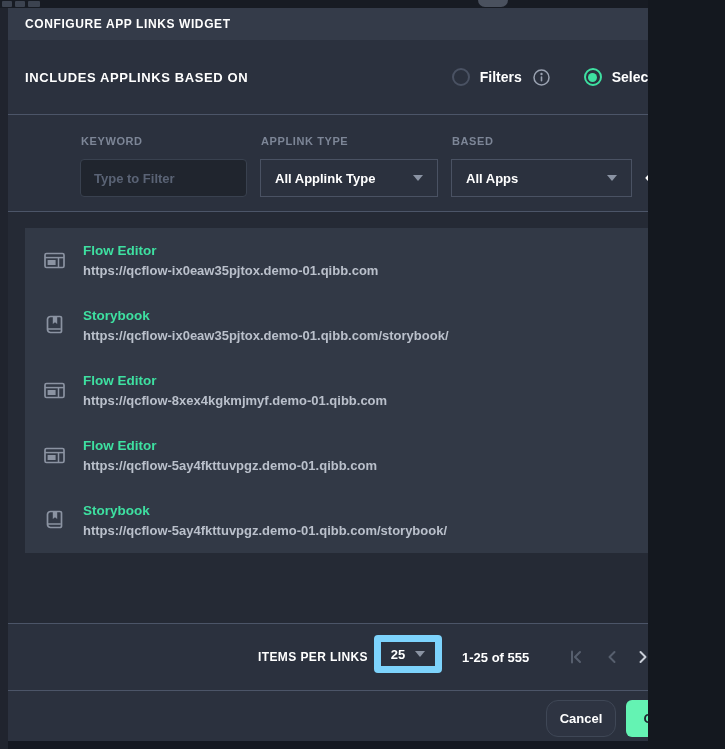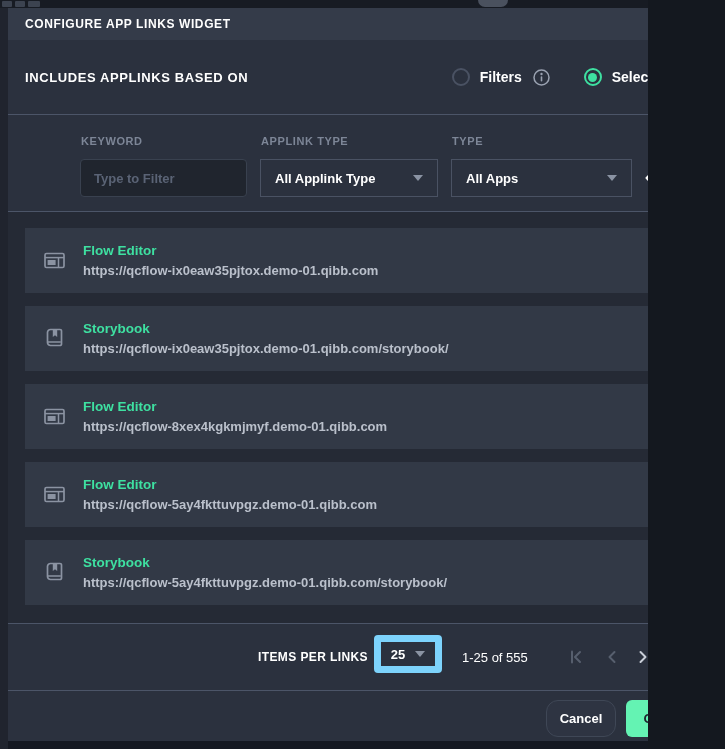--- a/index.html
+++ b/index.html
@@ -35,36 +35,36 @@
   .filter-label { position:absolute; left:17px; top:153px; color:#ffffff; font-size:13px; font-weight:700; letter-spacing:0.6px; }
   .field-label { position:absolute; color:#7d8697; font-size:11px; font-weight:700; letter-spacing:0.6px; }
   .keyword-input { position:absolute; left:72px; top:44px; width:167px; height:38px; background:#20252e; border:1px solid #39414f; border-radius:4px; color:#c9cfda; font-size:13px; font-weight:700; padding:0 13px; outline:none; font-family:"Liberation Sans", sans-serif; }
   .keyword-input::placeholder { color:#5a6375; opacity:1; }
   .dropdown { position:absolute; top:44px; height:38px; border:1px solid #4a5263; border-radius:0; display:flex; align-items:center; justify-content:space-between; padding:0 14px; cursor:pointer; background:transparent; }
   .dropdown .value { color:#ffffff; font-size:13px; font-weight:700; }
   .chev-down { width:0; height:0; border-left:5px solid transparent; border-right:5px solid transparent; border-top:6px solid #8a93a3; }
   .clear-all { position:absolute; left:637px; top:44px; height:38px; display:flex; align-items:center; gap:7px; cursor:pointer; }
   .clear-all .label { color:#ffffff; font-size:13px; font-weight:700; white-space:nowrap; }
 
-  .list-area { position:absolute; left:0; top:204px; width:717px; height:411px; background:#252a35; padding:16px 0 0 17px; display:flex; flex-direction:column; gap:13px; }
+  .list-area { position:absolute; left:0; top:204px; width:717px; height:411px; background:#252a35; padding:16px 0 0 17px; display:flex; flex-direction:column; }
   .card { position:relative; width:686px; height:65px; background:#323946; display:flex; align-items:center; }
   .card .icon-wrap { width:58px; display:flex; justify-content:center; flex-shrink:0; }
   .card .texts { display:flex; flex-direction:column; gap:5px; }
   .card .app-name { color:var(--accent); font-size:13.5px; font-weight:600; }
   .card .app-url { color:#bac0cb; font-size:13px; font-weight:700; }
   .checkbox { position:absolute; right:14px; top:50%; transform:translateY(-50%); width:20px; height:20px; border:1.5px solid #4a5263; border-radius:4px; cursor:pointer; display:flex; align-items:center; justify-content:center; }
   .checkbox svg { display:none; }
   .checkbox.checked { border:2px solid var(--accent); }
   .checkbox.checked svg { display:block; }
 
   .pagination-row { position:absolute; left:0; top:616px; width:717px; height:66px; }
   .ipp-label { position:absolute; left:250px; top:50%; transform:translateY(-50%); color:#ffffff; font-size:12px; font-weight:700; letter-spacing:0.4px; }
   .size-dropdown { position:absolute; left:366px; top:11px; width:68px; height:38px; border:7px solid #7dd3fc; border-radius:4px; display:flex; align-items:center; justify-content:center; gap:10px; cursor:pointer; }
   .size-dropdown .value { color:#ffffff; font-size:13px; font-weight:700; }
-  .range-text { position:absolute; left:454px; top:50%; transform:translateY(-50%); color:#ffffff; font-size:13px; font-weight:400; }
+  .range-text { position:absolute; left:454px; top:50%; transform:translateY(-50%); color:#ffffff; font-size:13px; font-weight:700; }
   .pager { position:absolute; left:560px; top:50%; transform:translateY(-50%); display:flex; align-items:center; gap:21px; }
   .pager-btn { background:none; border:none; padding:0; cursor:pointer; display:flex; align-items:center; }
   .pager-btn.disabled { cursor:default; }
 
   .footer-row { position:absolute; left:0; top:683px; width:717px; height:50px; }
   .cancel-btn { position:absolute; left:538px; top:9px; width:70px; height:37px; background:#2e3442; border:1px solid #3f4756; border-radius:12px; color:#ffffff; font-size:13px; font-weight:700; cursor:pointer; font-family:"Liberation Sans", sans-serif; }
   .confirm-btn { position:absolute; left:618px; top:9px; width:85px; height:37px; background:var(--confirm-bg); border:none; border-radius:6px; color:#1f242e; font-size:13px; font-weight:700; cursor:pointer; font-family:"Liberation Sans", sans-serif; }
 </style>
 </head>
 <body>
@@ -117,21 +117,21 @@
 
       <span class="field-label" style="left:73px; top:20px;">KEYWORD</span>
       <input class="keyword-input" type="text" placeholder="Type to Filter" style="">
 
       <span class="field-label" style="left:253px; top:20px;">APPLINK TYPE</span>
       <div class="dropdown" style="left:252px; width:178px;">
         <span class="value">All Applink Type</span>
         <span class="chev-down"></span>
       </div>
 
-      <span class="field-label" style="left:444px; top:20px;">TYPE</span>
+      <span class="field-label" style="left:444px; top:20px;">BASED</span>
       <div class="dropdown" style="left:443px; width:181px;gap:22px;">
         <span class="value">All Apps</span>
         <span class="chev-down"></span>
       </div>
 
       <div class="clear-all">
         <svg width="26" height="20" viewBox="0 0 26 20">
           <path d="M8.5 2.5 L24 2.5 L24 17.5 L8.5 17.5 L1.5 10 Z" fill="none" stroke="#ffffff" stroke-width="2" stroke-linejoin="round"></path>
           <path d="M12.5 6.5 L18.5 13.5 M18.5 6.5 L12.5 13.5" stroke="#ffffff" stroke-width="2" stroke-linecap="round"></path>
         </svg>

